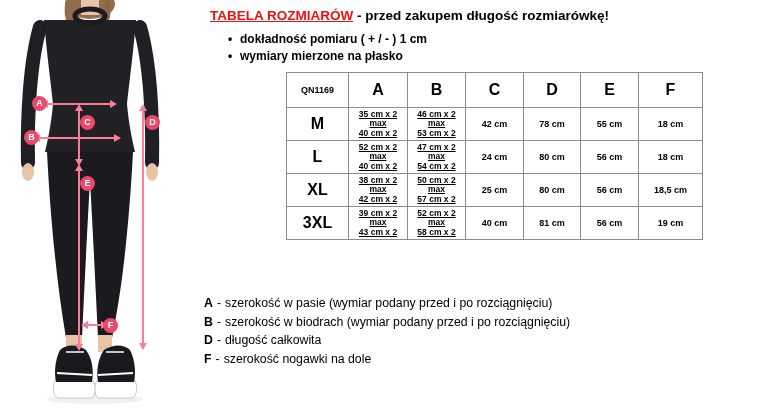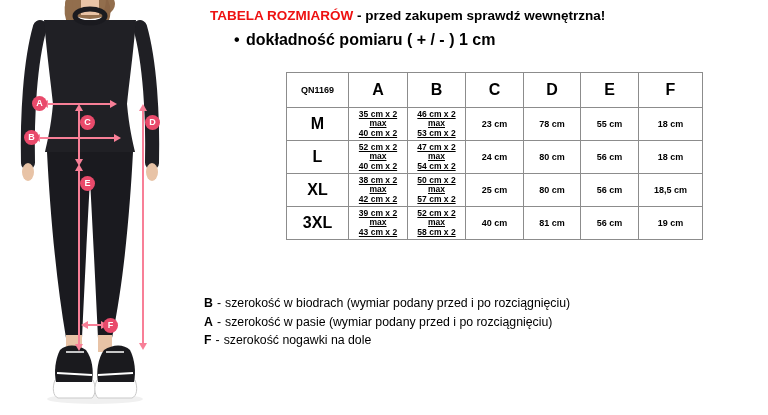--- a/index.html
+++ b/index.html
@@ -24,22 +24,22 @@
   .arrow-v::after { content:""; position:absolute; bottom:-4px; left:-3px;
     border-left:4px solid transparent; border-right:4px solid transparent; border-top:7px solid #f87f97; }
 
   
   .marker { position:absolute; width:15px; height:15px; border-radius:50%;
     background:#e94a6b; color:#ffffff; font-size:9px; font-weight:bold;
     display:flex; align-items:center; justify-content:center; z-index:3; line-height:1; }
 
   
   .title { position:absolute; left:210px; top:8px; font-size:13.5px; font-weight:bold; color:#000; white-space:nowrap; }
-  .title .hl { color:#ee1111; }
-  .bullets { position:absolute; left:234px; top:31px; font-size:16px; font-weight:bold; color:#000; }
+  .title .hl { color:#ee1111; text-decoration:underline; }
+  .bullets { position:absolute; left:228px; top:31px; font-size:12px; font-weight:bold; color:#000; }
   .bullets .line { line-height:17px; white-space:nowrap; }
   .bullets .dot { display:inline-block; width:12px; }
 
   
   .size-table { position:absolute; left:286px; top:72px; border-collapse:collapse; table-layout:fixed;padding-left:36px; }
   .size-table td { border:1px solid #8c8c8c; text-align:center; vertical-align:middle; padding:0; color:#000; }
   .size-table tr.hd td { height:35px; }
   .size-table tr.row td { height:33px; }
   .code { font-size:9px; font-weight:bold; }
   .col-letter { font-size:16px; font-weight:bold; color:#ee1111; }
@@ -118,26 +118,29 @@
     <div class="marker" style="left:80px; top:176px;">
         <span>E</span>
       </div>
     <div class="marker" style="left:103px; top:318px;">
         <span>F</span>
       </div>
   </div>
 
   <div class="title">
     <span class="hl">TABELA ROZMIARÓW</span>
-    <span>- przed zakupem sprawdź wewnętrzna!</span>
+    <span>- przed zakupem długość rozmiarówkę!</span>
   </div>
 
   <div class="bullets">
     <div class="line">
       <span class="dot">•</span><span>dokładność pomiaru ( + / - ) 1 cm</span>
+    </div>
+    <div class="line">
+      <span class="dot">•</span><span>wymiary mierzone na płasko</span>
     </div>
   </div>
 
   <table class="size-table">
     <colgroup>
       <col style="width:62px">
         <col style="width:59px">
         <col style="width:58px">
         <col style="width:58px">
         <col style="width:57px">
@@ -160,21 +163,21 @@
         <td class="cell3">
           <div>35 cm x 2</div>
           <div>max</div>
           <div>40 cm x 2</div>
         </td>
         <td class="cell3">
           <div>46 cm x 2</div>
           <div>max</div>
           <div>53 cm x 2</div>
         </td>
-        <td class="cell1">23 cm</td>
+        <td class="cell1">42 cm</td>
         <td class="cell1">78 cm</td>
         <td class="cell1">55 cm</td>
         <td class="cell1">18 cm</td>
       </tr>
 
       <tr class="row">
         <td class="size-name">L</td>
         <td class="cell3">
           <div>52 cm x 2</div>
           <div>max</div>
@@ -225,23 +228,26 @@
         <td class="cell1">40 cm</td>
         <td class="cell1">81 cm</td>
         <td class="cell1">56 cm</td>
         <td class="cell1">19 cm</td>
       </tr>
     </tbody>
   </table>
 
   <div class="legend">
     <div class="item">
+      <span class="lt">A</span><span class="dash">-</span><span>szerokość w pasie (wymiar podany przed i po rozciągnięciu)</span>
+    </div>
+    <div class="item">
       <span class="lt">B</span><span class="dash">-</span><span>szerokość w biodrach (wymiar podany przed i po rozciągnięciu)</span>
     </div>
     <div class="item">
-      <span class="lt">A</span><span class="dash">-</span><span>szerokość w pasie (wymiar podany przed i po rozciągnięciu)</span>
+      <span class="lt">D</span><span class="dash">-</span><span>długość całkowita</span>
     </div>
     <div class="item">
       <span class="lt">F</span><span class="dash">-</span><span>szerokość nogawki na dole</span>
     </div>
   </div>
 
 </div>
 
 </body></html>

